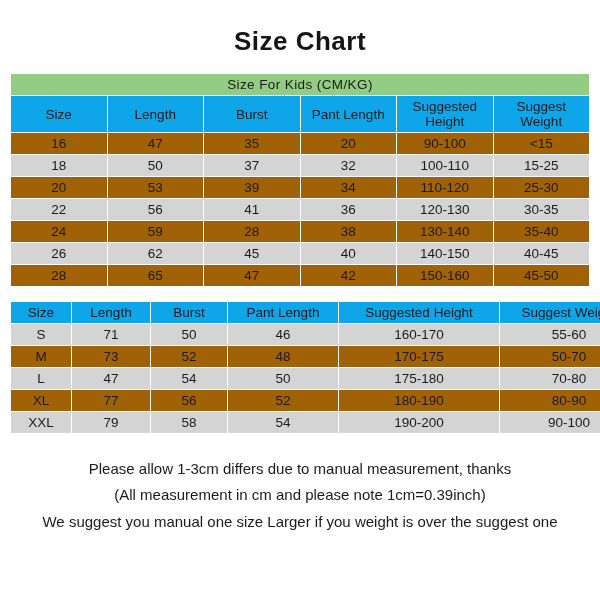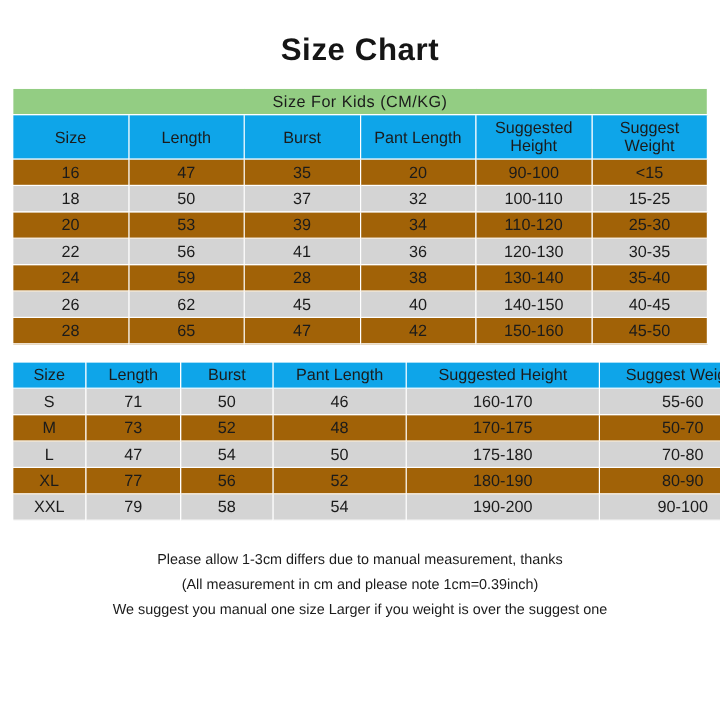--- a/index.html
+++ b/index.html
@@ -60,21 +60,21 @@
   .rowA td { background: #d4d4d4; }
   .rowB td { background: #a16207; }
   .rowA td:first-child, .rowB td:first-child { font-weight: normal; }
   .spacer {
     height: 14px;
   }
   .notes {
     margin: 22px auto 0 auto;
     width: 540px;
     text-align: center;
-    font-size: 12px;
+    font-size: 15px;
     line-height: 1.75;
     color: #1b1b1b;
   }
   .notes div { white-space: nowrap; }
   .c-size { width: 56px; }
   .c-len { width: 74px; }
   .c-burst { width: 72px; }
   .c-pant { width: 106px; }
   .c-height { width: 156px; }
   .c-weight { width: 134px; }

